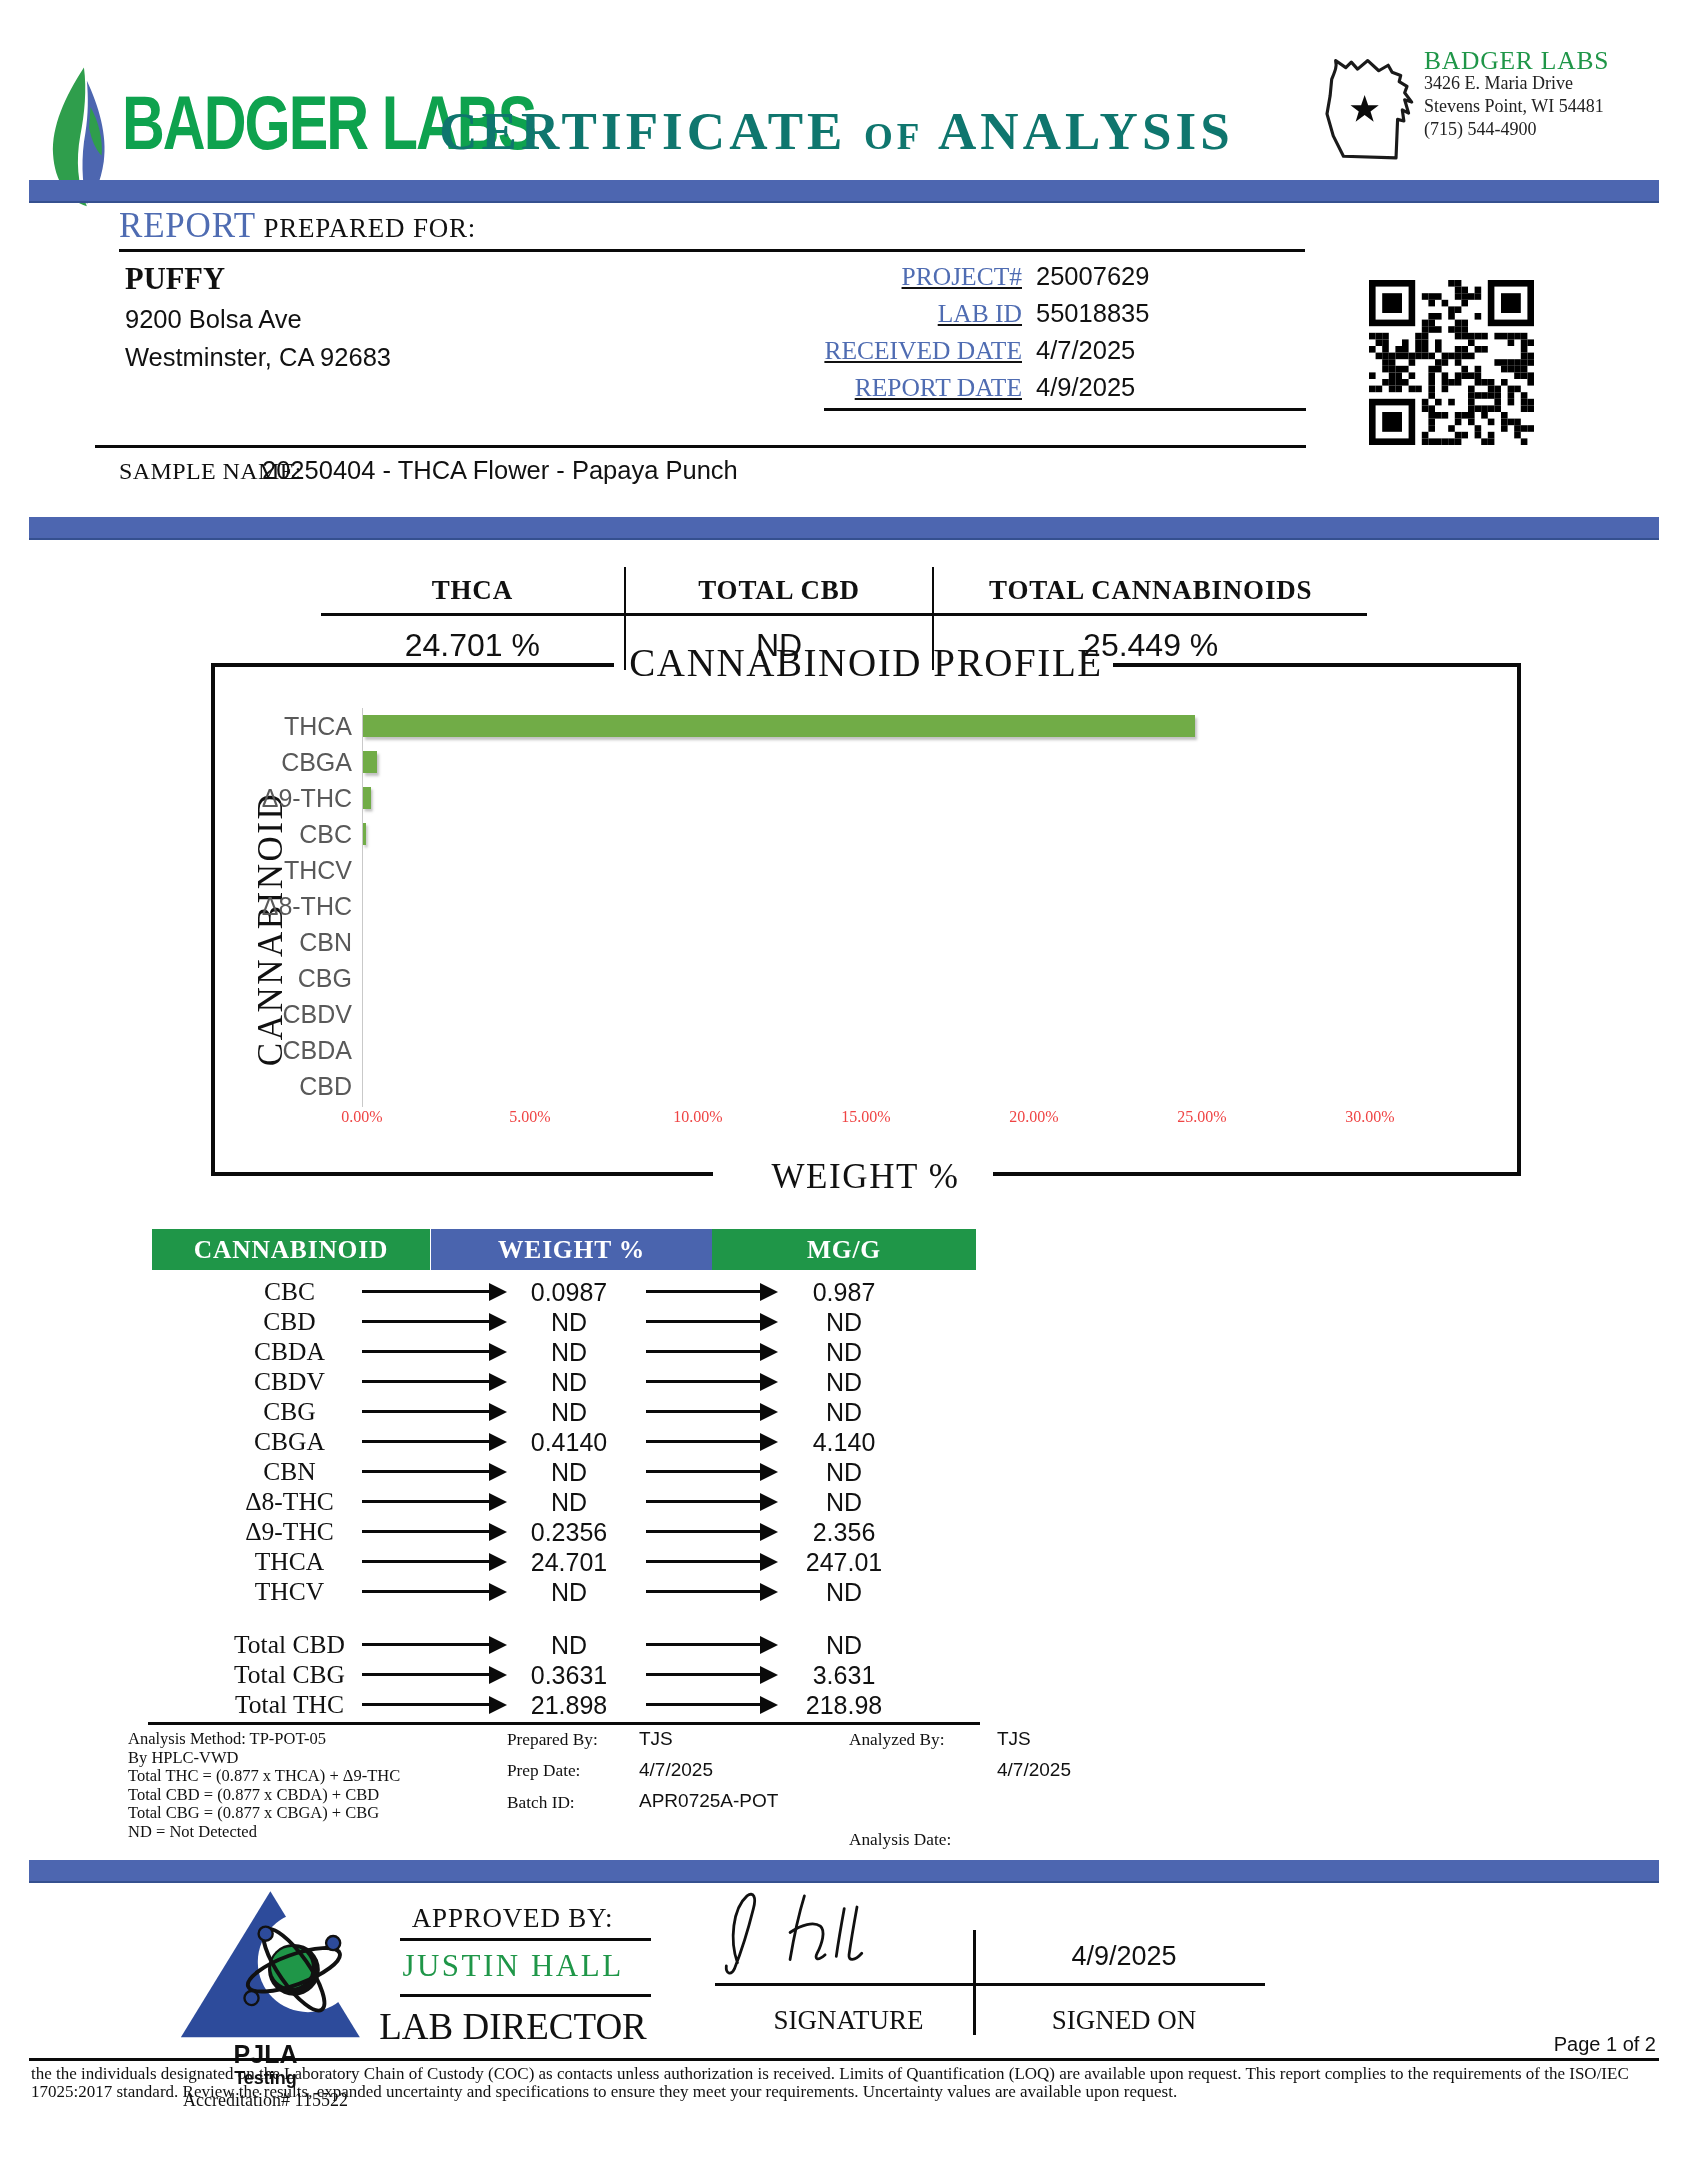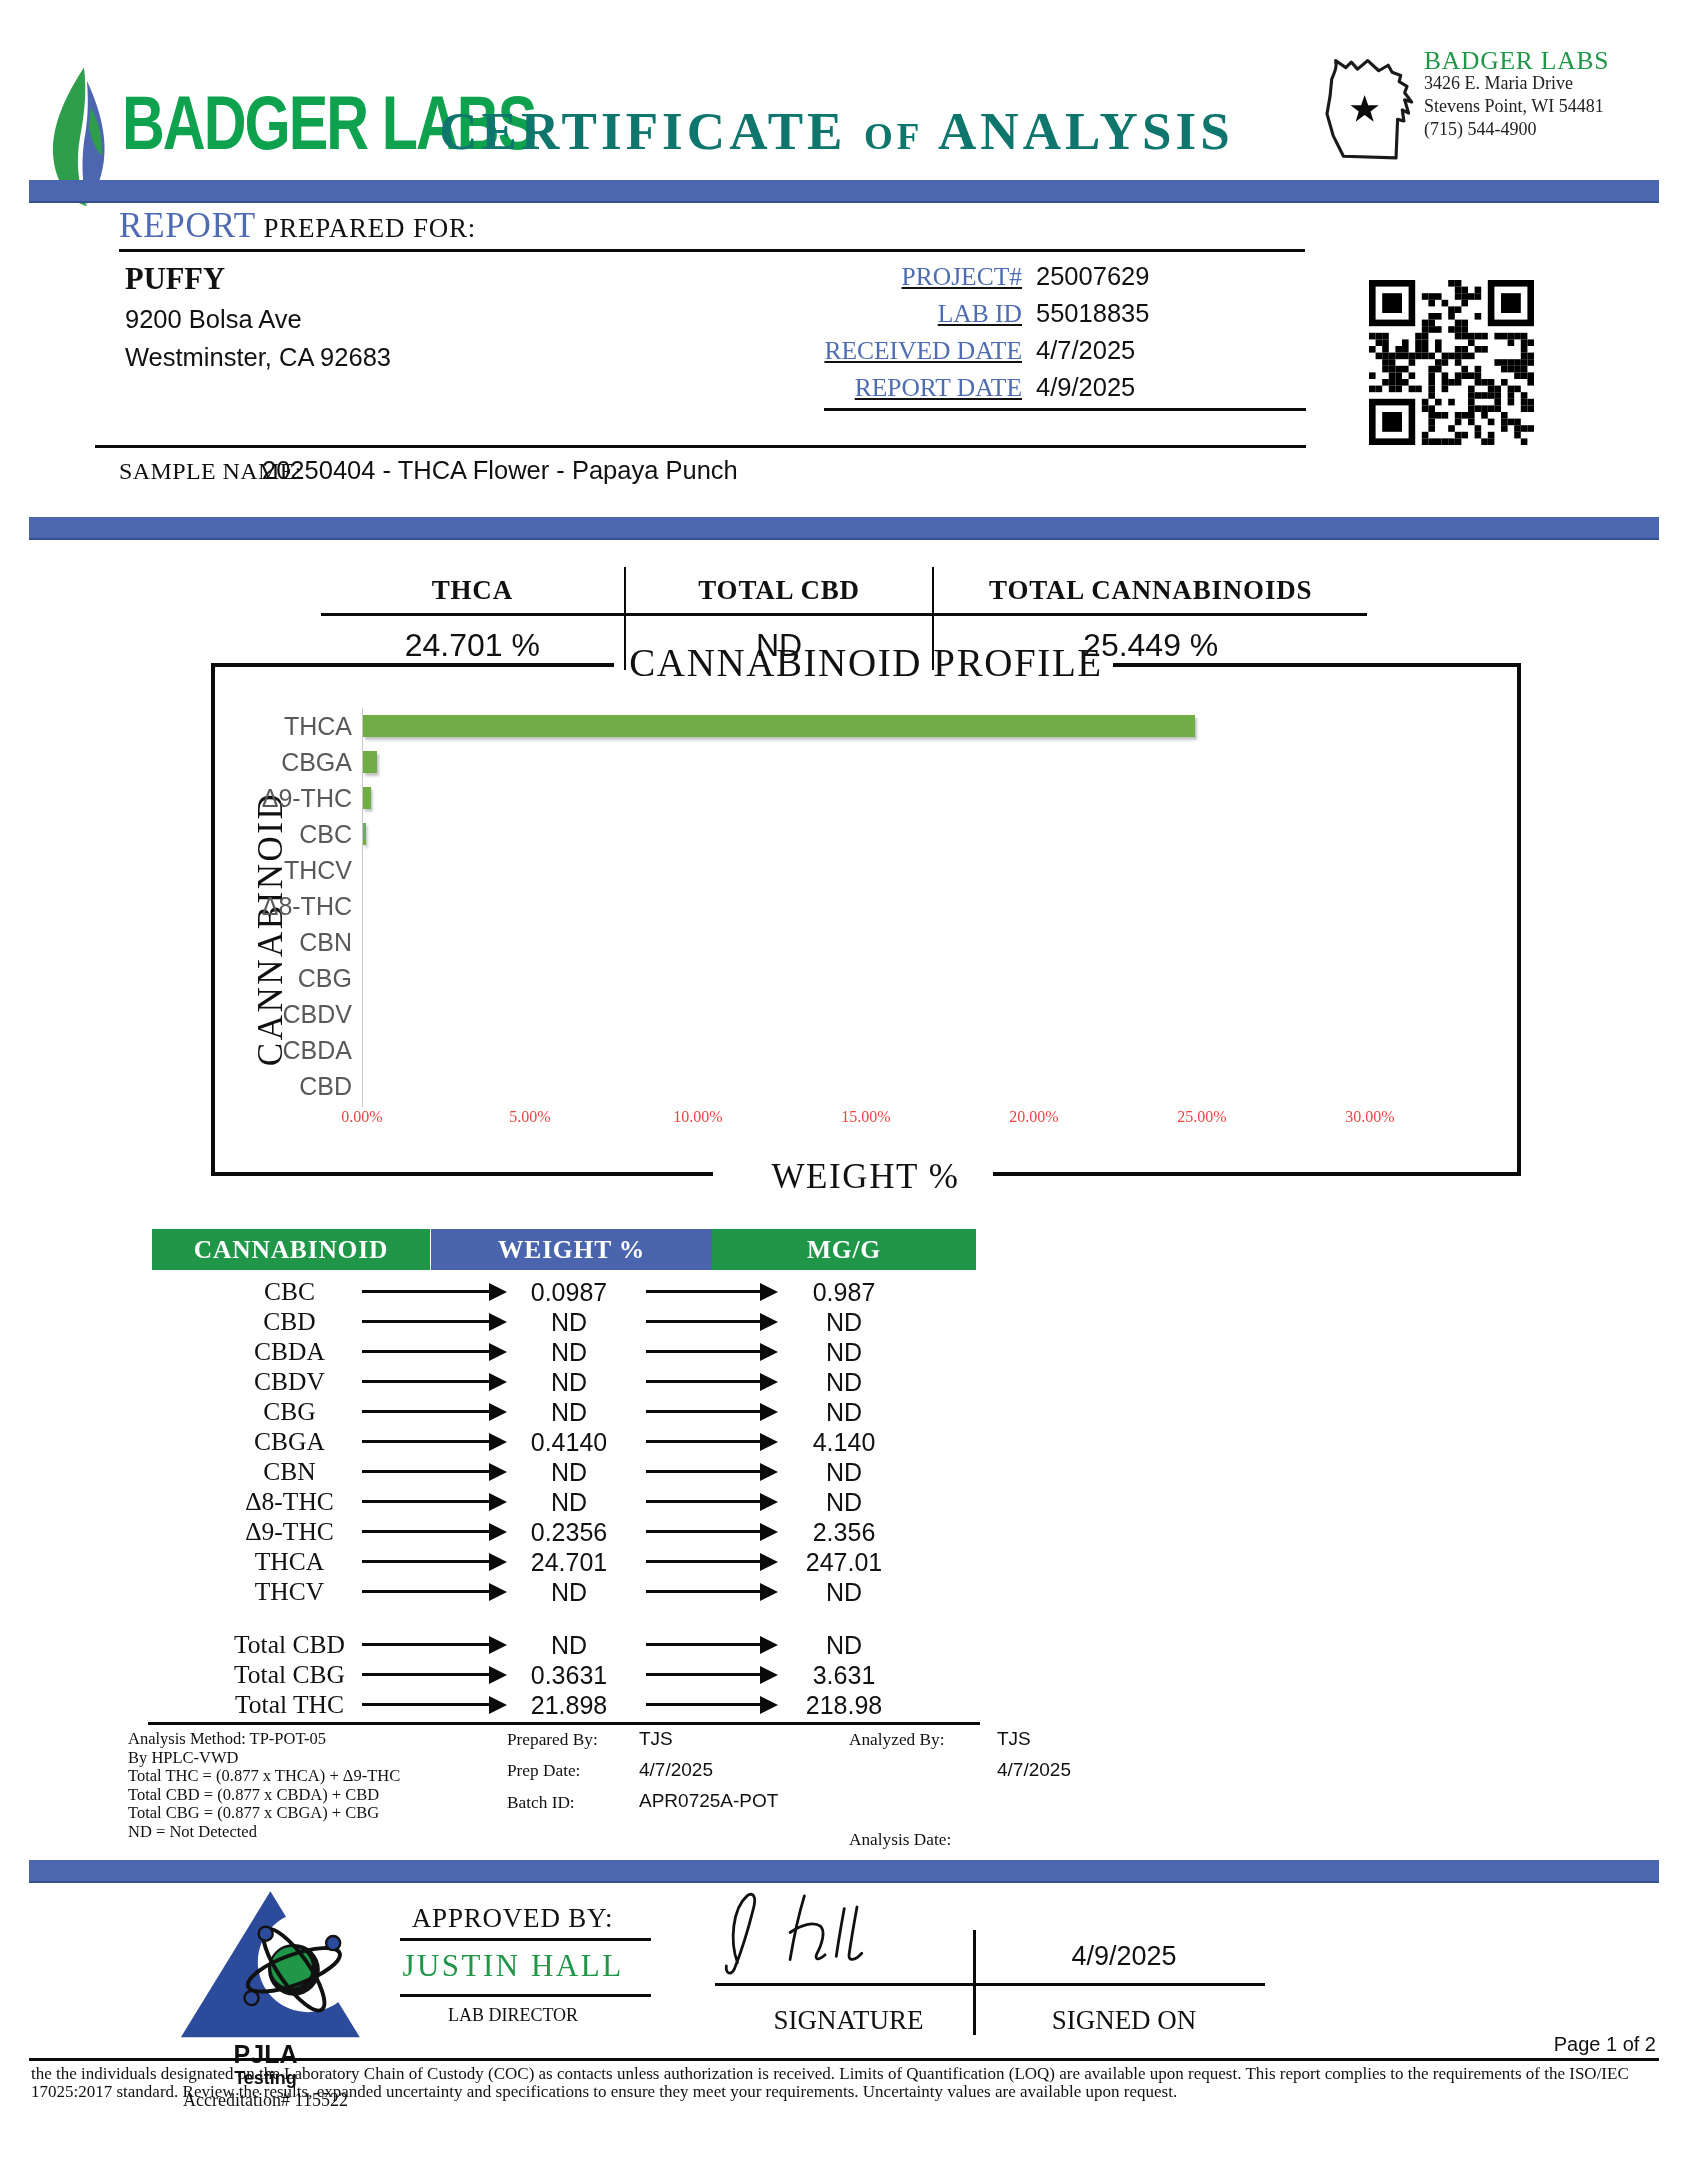--- a/index.html
+++ b/index.html
@@ -88,21 +88,21 @@
   .fn-value{font-size:19px;font-family:"Liberation Sans",sans-serif;}
 
   
   #pjla-text1{left:183px;top:2040px;width:165px;text-align:center;font-size:25px;font-weight:bold;
               font-family:"Liberation Sans",sans-serif;}
   #pjla-text2{left:183px;top:2068px;width:165px;text-align:center;font-size:18px;font-weight:bold;
               font-family:"Liberation Sans",sans-serif;}
   #pjla-text3{left:142px;top:2090px;width:247px;text-align:center;font-size:18px;}
   #approved-label{left:387px;top:1903px;width:251px;text-align:center;font-size:27px;letter-spacing:0.8px;}
   #approver-name{left:371px;top:1948px;width:284px;text-align:center;font-size:31px;color:#1f9648;letter-spacing:2.5px;}
-  #approver-title{left:371px;top:2005px;width:284px;text-align:center;font-size:18px;}
+  #approver-title{left:371px;top:2005px;width:284px;text-align:center;font-size:37px;}
   #sig-label{left:725px;top:2005px;width:247px;text-align:center;font-size:27px;}
   #signed-date{left:1013px;top:1941px;width:222px;text-align:center;font-size:27px;}
   #signed-label{left:1013px;top:2005px;width:222px;text-align:center;font-size:27px;}
   #page-label{left:1401px;top:2033px;width:255px;text-align:right;font-size:20px;}
   #disclaimer{left:31px;top:2065px;font-size:17px;line-height:18px;white-space:nowrap;}
 </style>
 </head>
 <body>
 
 <div id="page">

